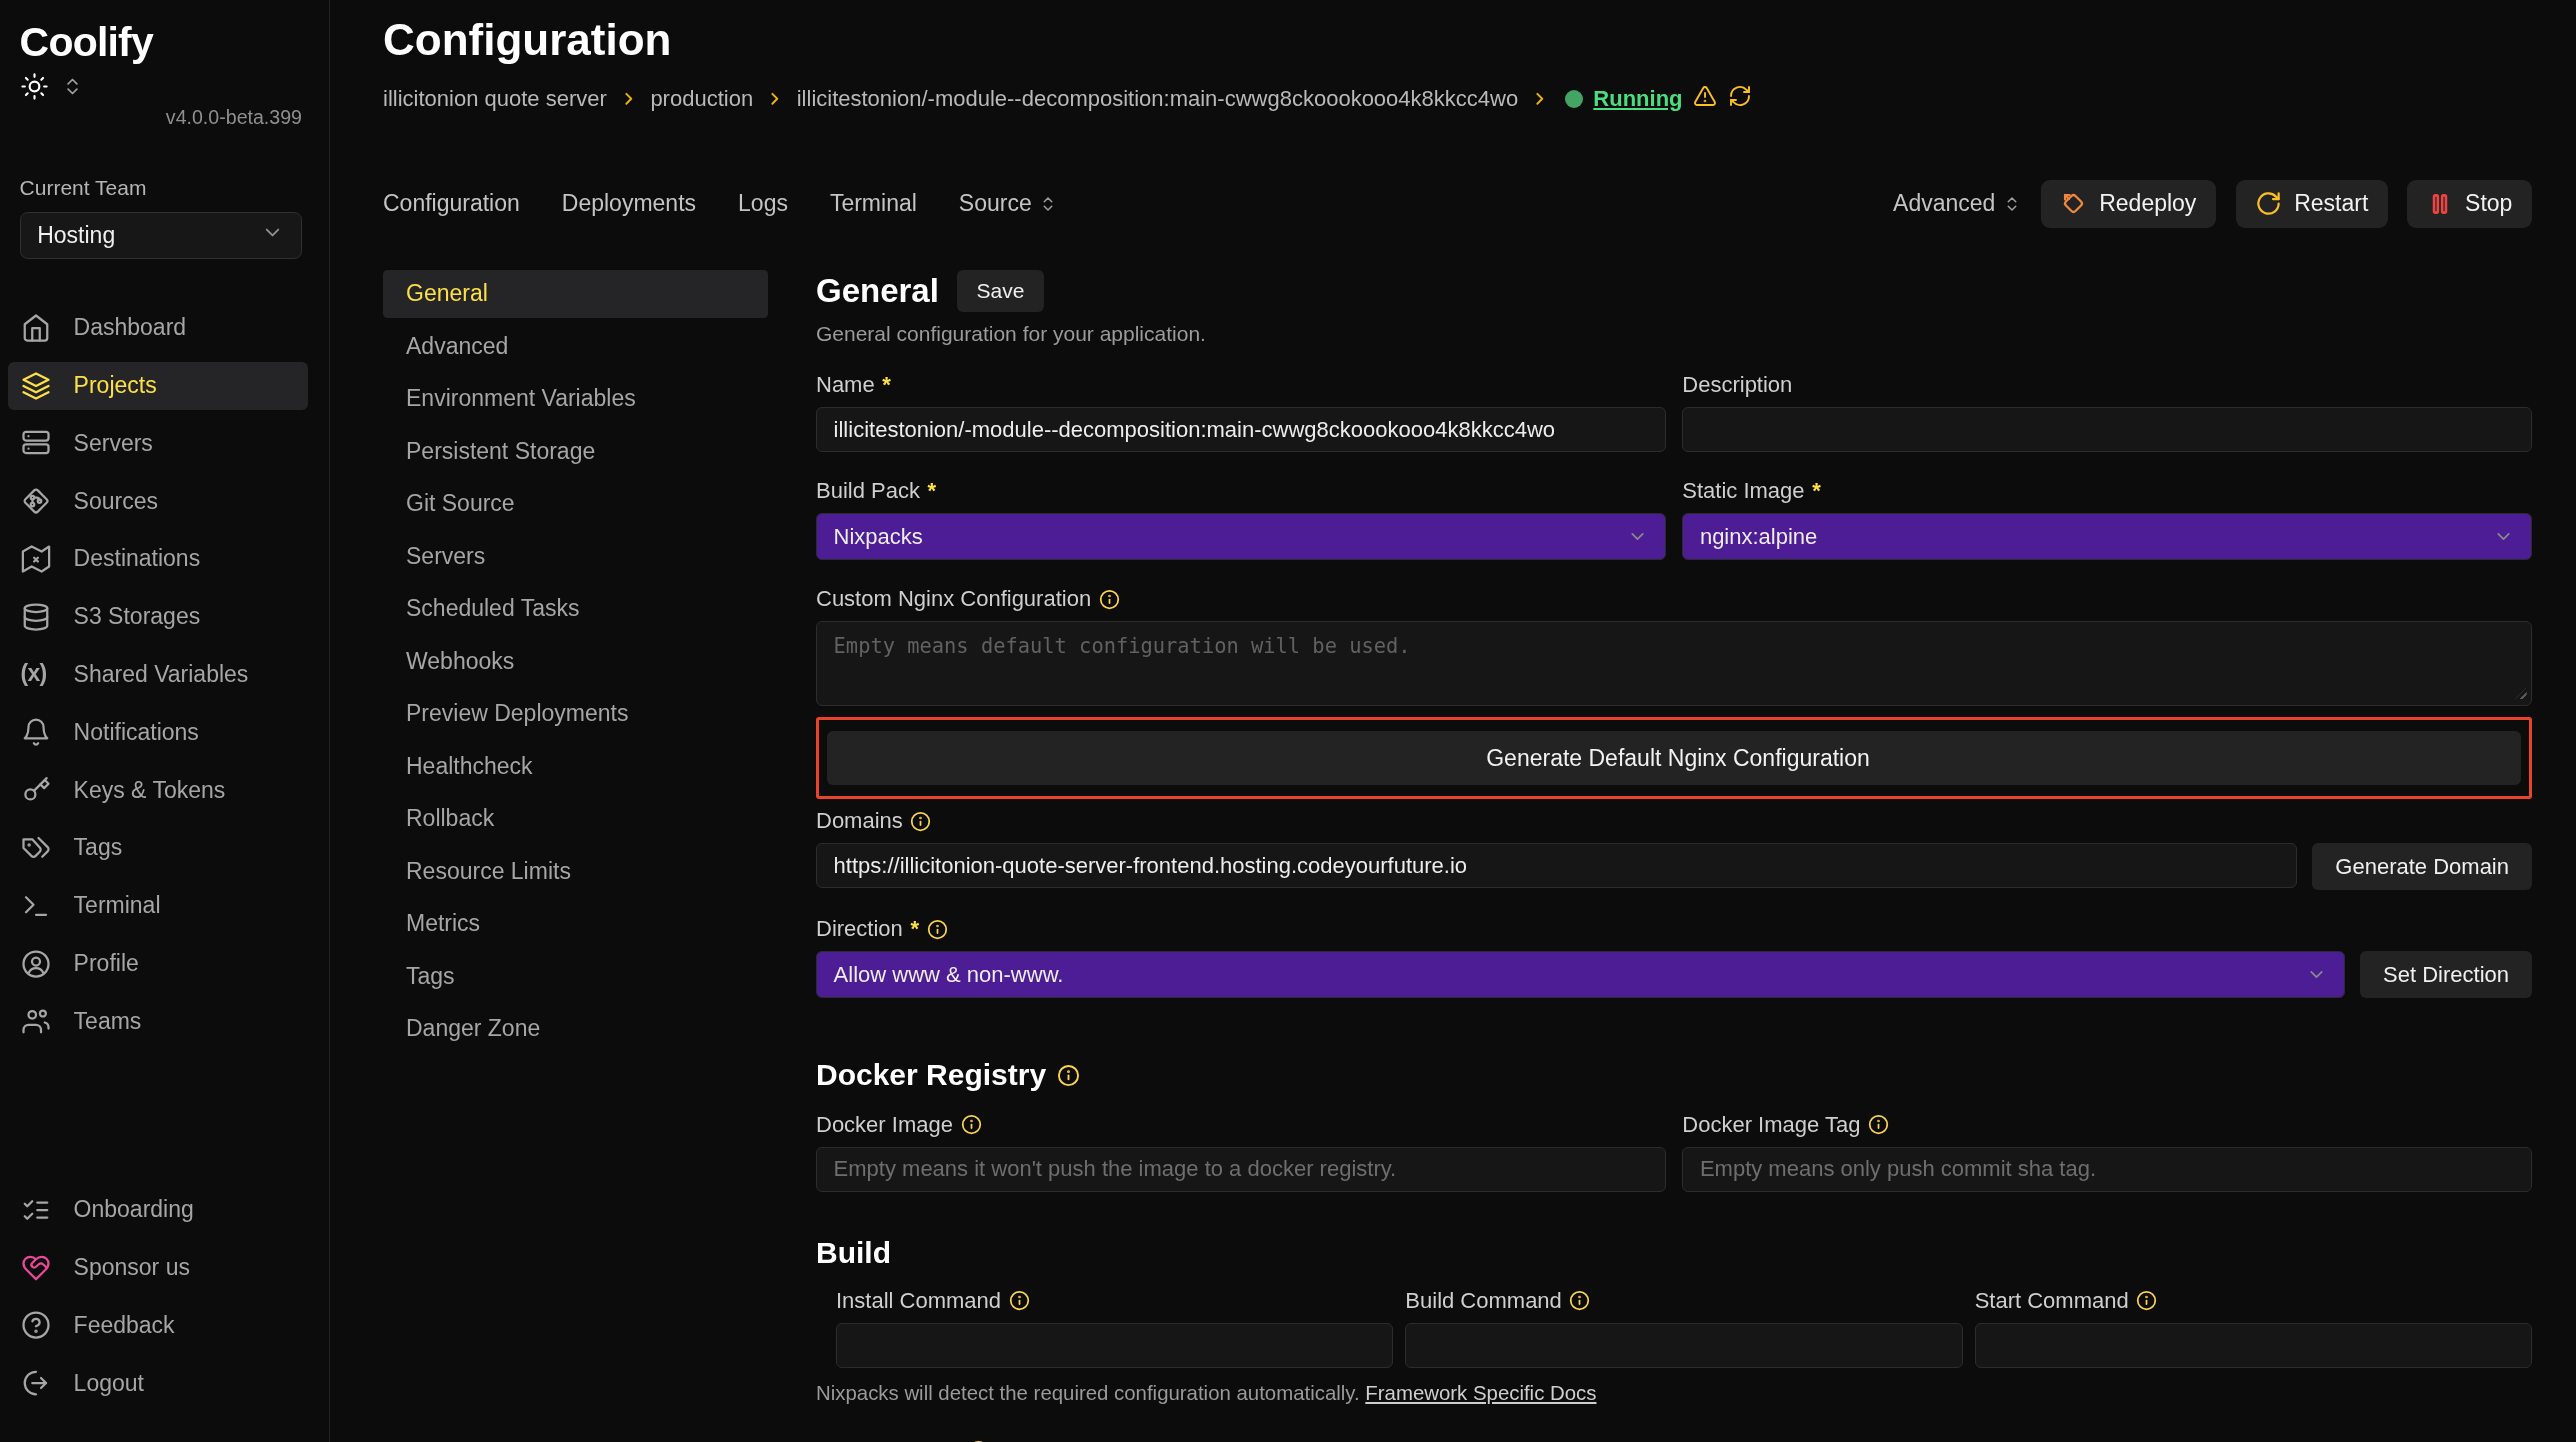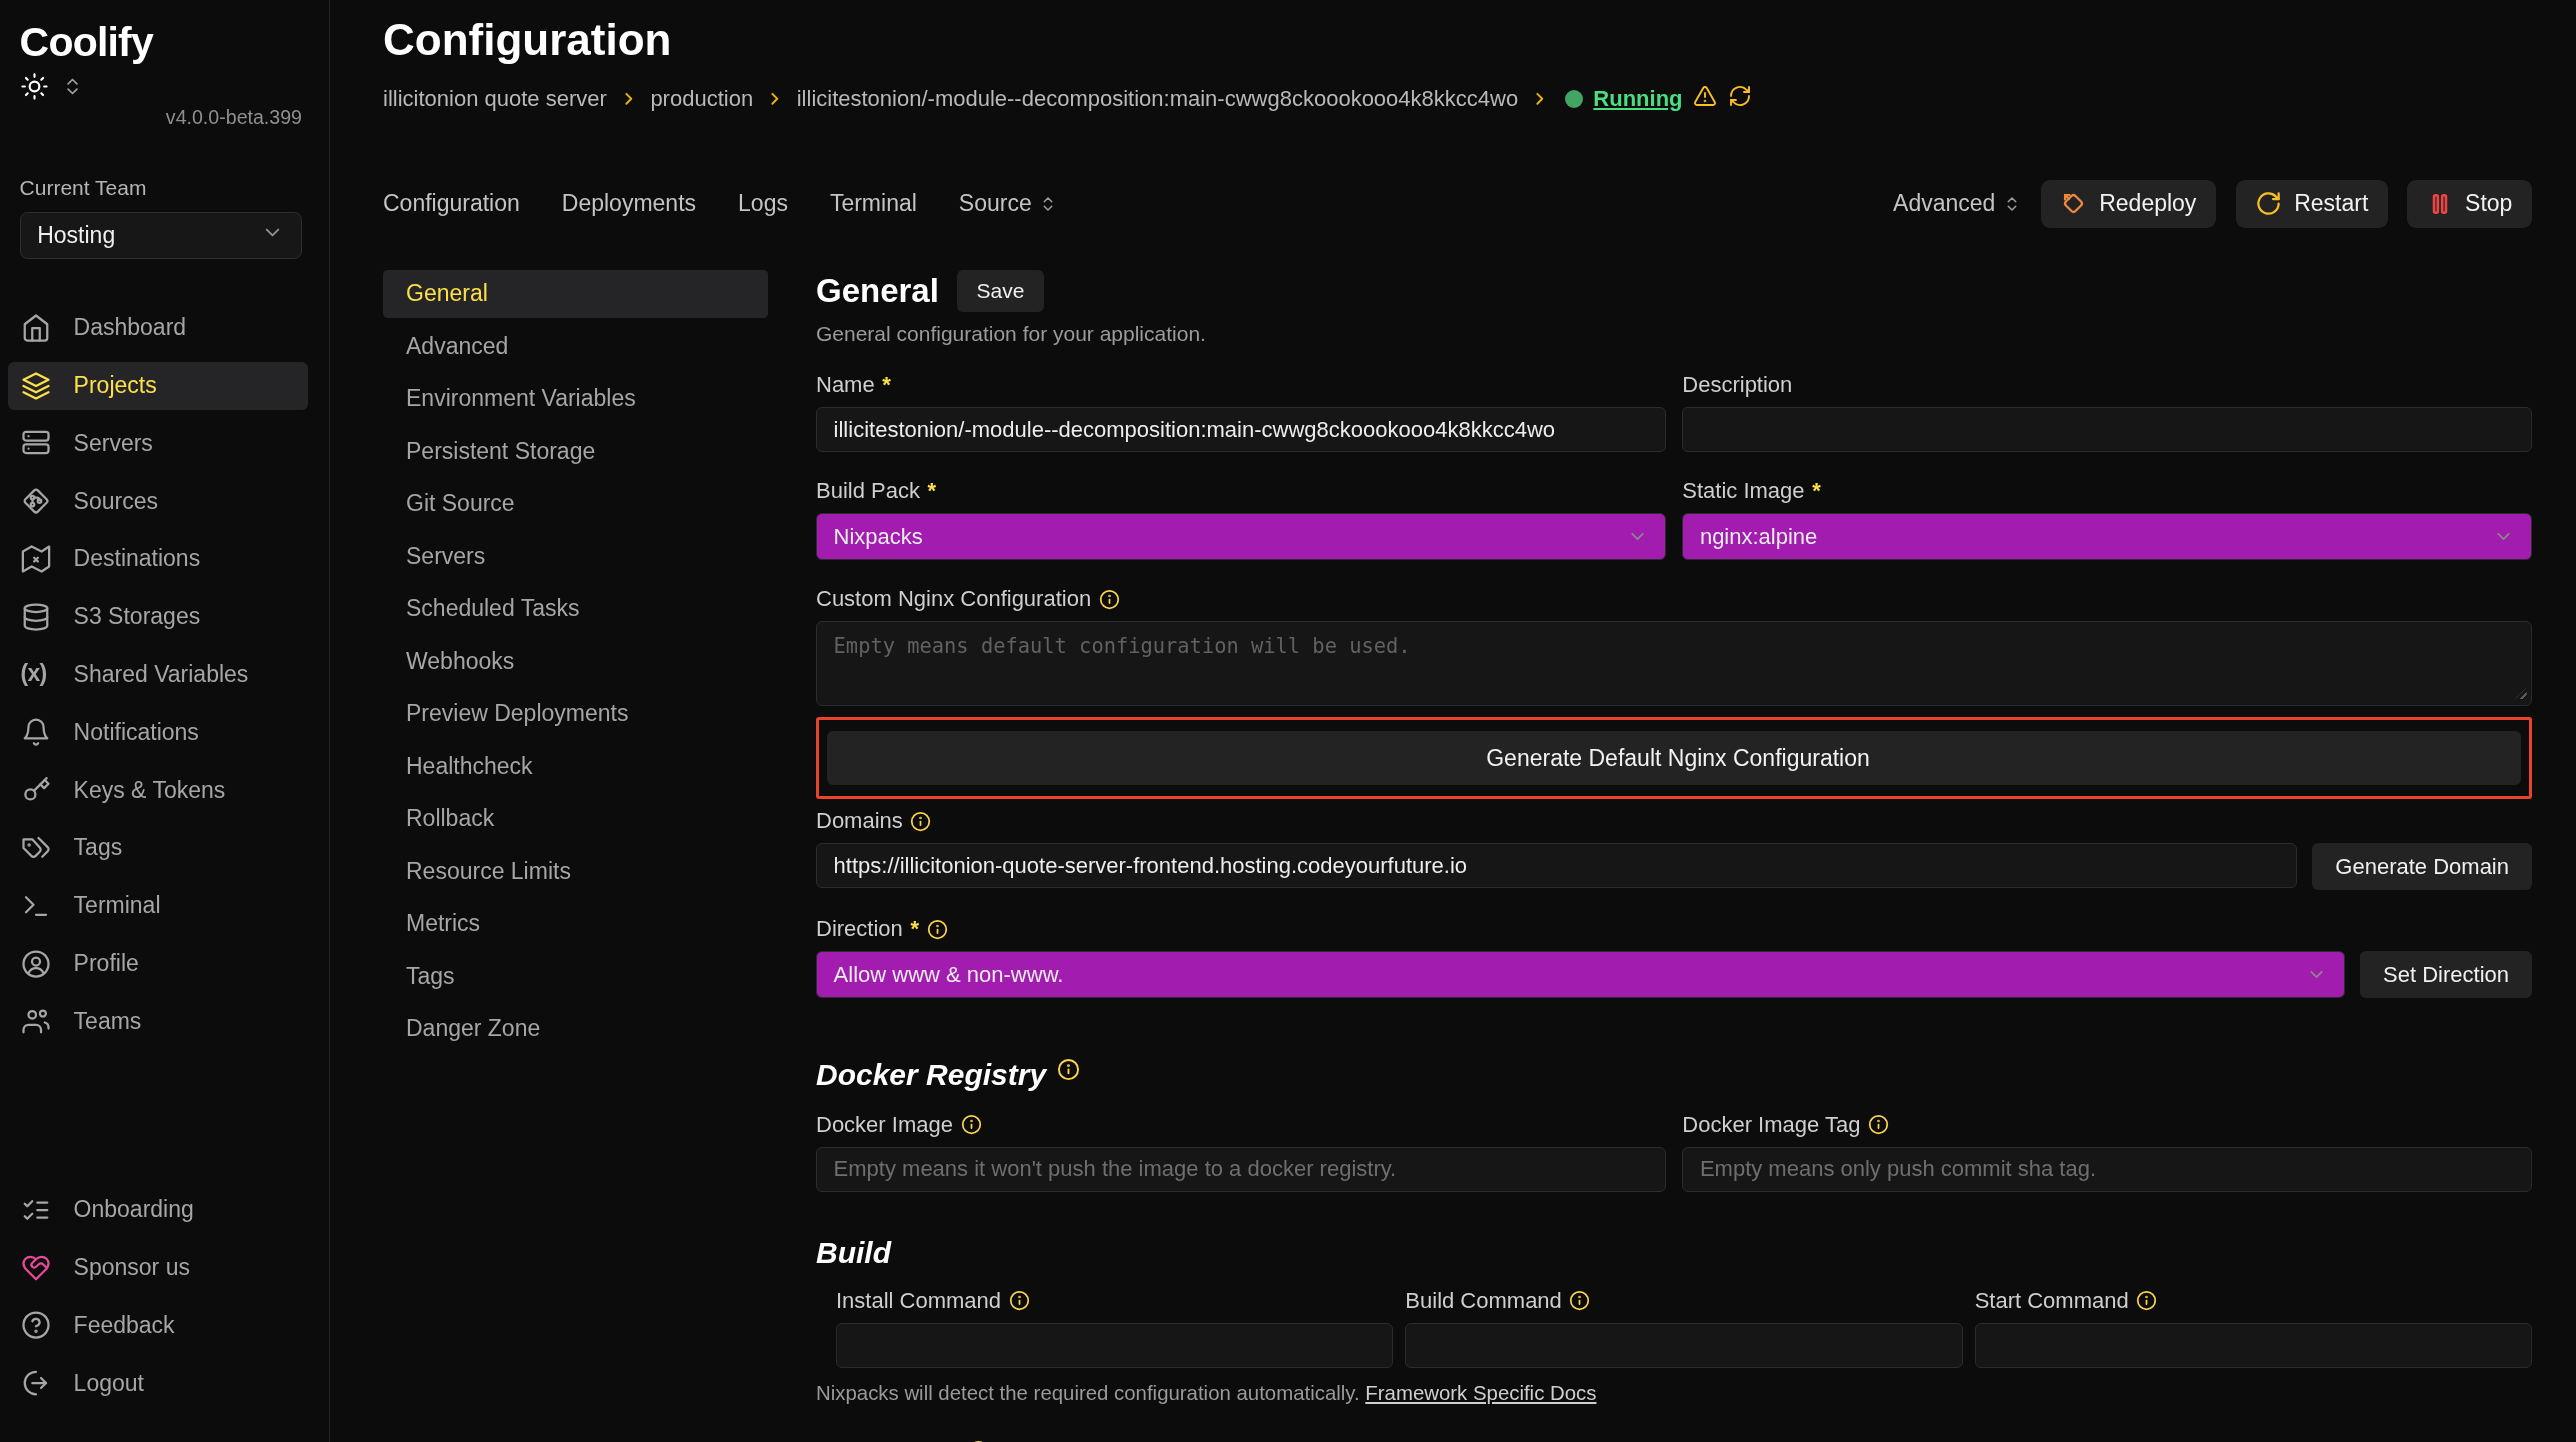--- a/index.html
+++ b/index.html
@@ -84,21 +84,21 @@
   .grid3 { display:grid; grid-template-columns:1fr 1fr 1fr; column-gap:12px;margin-left:20px; }
   .label-row { margin:26px 0 9px; display:flex; align-items:center; gap:7.6px; font-size:22px; color:#cfcfcf; }
   .req { color:#fde047; font-weight:700; }
   .info-icon svg { display:block; }
   .t-input {
     width:100%; height:45px; background:#161616; border:0.8px solid #2c2c2c; border-radius:6px;
     padding:0 16.6px; font-size:22px; color:#ededed; font-family:inherit; outline:none;
   }
   .t-input::placeholder { color:#6e6e6e; }
   .select-box {
-    width:100%; height:47px; background:#a21caf; border:0.8px solid #2c2c2c; border-radius:6px;
+    width:100%; height:47px; background:#4c1d95; border:0.8px solid #2c2c2c; border-radius:6px;
     padding:0 16.6px; display:flex; align-items:center; justify-content:space-between;
     font-size:22px; color:#ededed; cursor:pointer;
   }
   .ta-wrap { position:relative; }
   .t-area {
     width:100%; height:85px; background:#161616; border:0.8px solid #2c2c2c; border-radius:6px;
     padding:12px 16.6px; font-size:20.4px; color:#ededed; outline:none; resize:none; display:block;
     font-family:"DejaVu Sans Mono", monospace;
   }
   .t-area::placeholder { color:#616161; }
@@ -111,21 +111,21 @@
   .wide-btn {
     width:100%; height:54px; background:#232323; border:none; border-radius:6px;
     color:#f2f2f2; font-size:23px; font-family:inherit; cursor:pointer;padding-left:14px;
   }
   .row-flex { display:flex; gap:15px; align-items:stretch; }
   .row-flex .t-input, .row-flex .select-box { flex:1; min-width:0; }
   .side-btn {
     flex:none; background:#232323; border:none; border-radius:6px; color:#f0f0f0;
     font-size:22px; font-family:inherit; padding:0 23px; height:47px; cursor:pointer; white-space:nowrap;
   }
-  .section-heading { margin-top:60px; display:flex; gap:10.6px; font-size:30px; font-weight:700; color:#fff;font-style:italic; }
+  .section-heading { margin-top:60px; display:flex; align-items:center; gap:10.6px; font-size:30px; font-weight:700; color:#fff; }
   .section-heading.build { margin-top:44px; }
   .note { margin-top:13.6px; font-size:20.4px; color:#9a9a9a; }
   .note a { color:#cfcfcf; text-decoration:underline; cursor:pointer; }
 </style>
 </head>
 <body>
 
 <div class="app">
 
   <aside class="sidebar">

